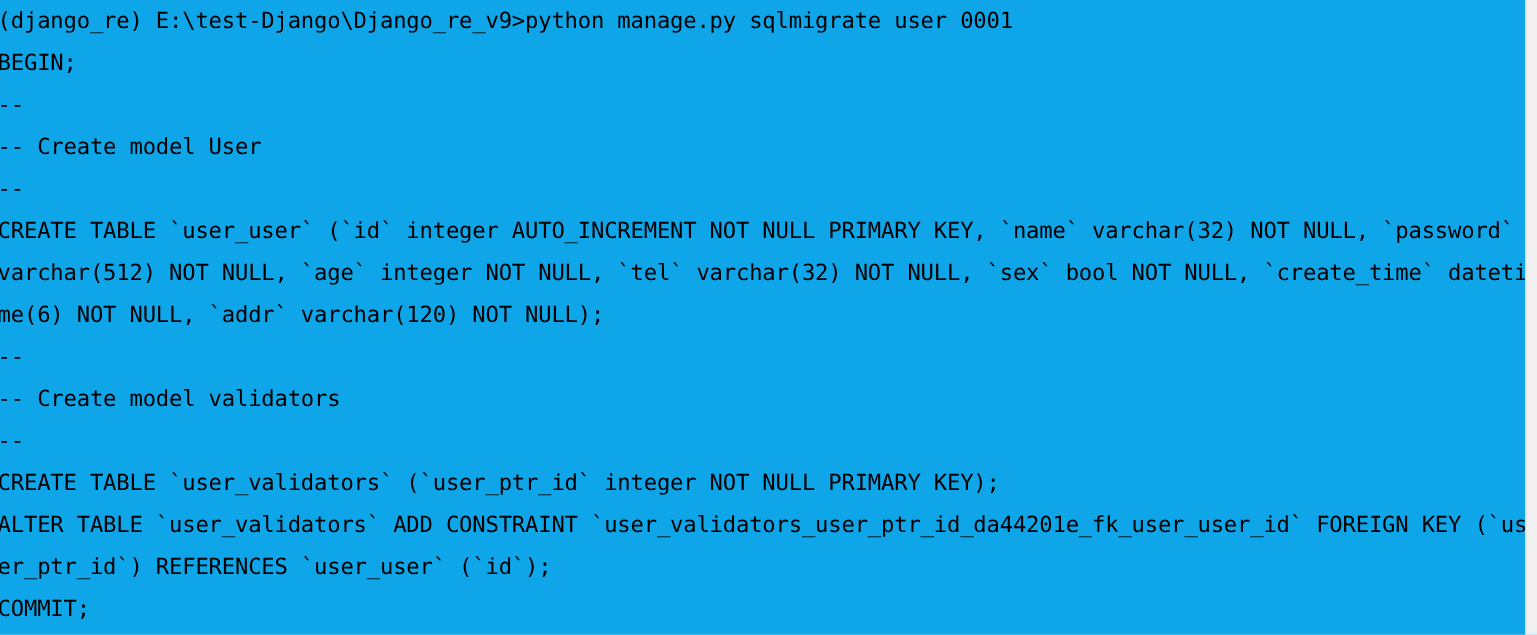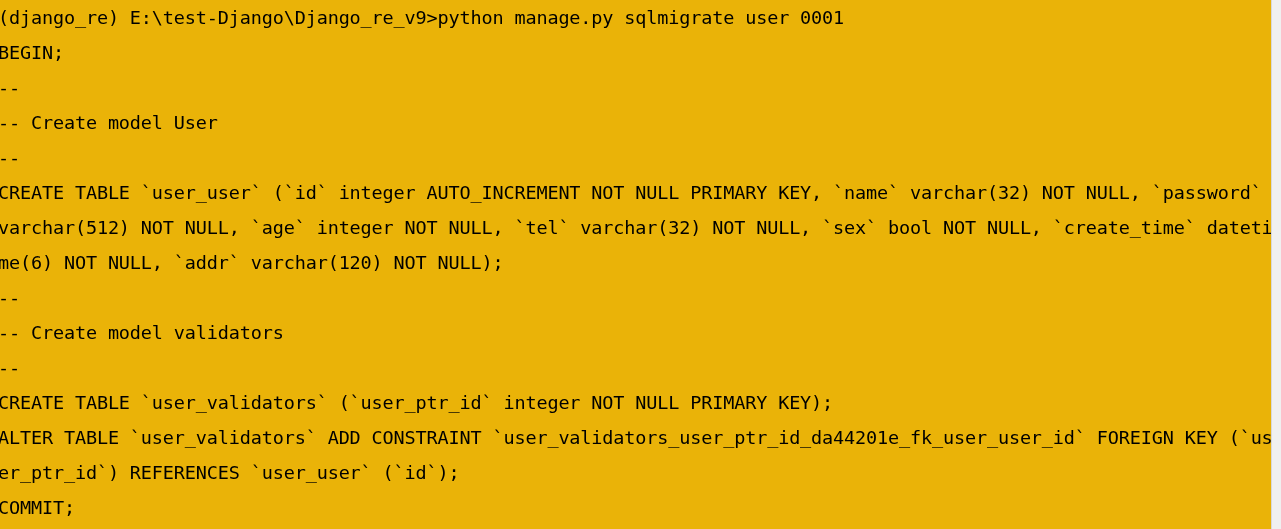--- a/index.html
+++ b/index.html
@@ -63,21 +63,21 @@
     top: 0;
     left: 0;
     width: 100%;
     height: 0;
     background: #cdcdcd;
   }
 </style>
 </head>
 <body style="background: rgb(255, 255, 255);">
 
-<div id="console-window" style="background: #eab308;">
+<div id="console-window" style="background: #0ea5e9;">
 
   <div id="console-output">
 
     <span class="console-line" style="color: rgb(0, 0, 0);">(django_re) E:\test-Django\Django_re_v9&gt;python manage.py sqlmigrate user 0001</span>
 
     <span class="console-line" style="color: rgb(0, 0, 0);">BEGIN;</span>
 
     <span class="console-line" style="color: rgb(0, 0, 0);">--</span>
 
     <span class="console-line" style="color: rgb(0, 0, 0);">-- Create model User</span>

